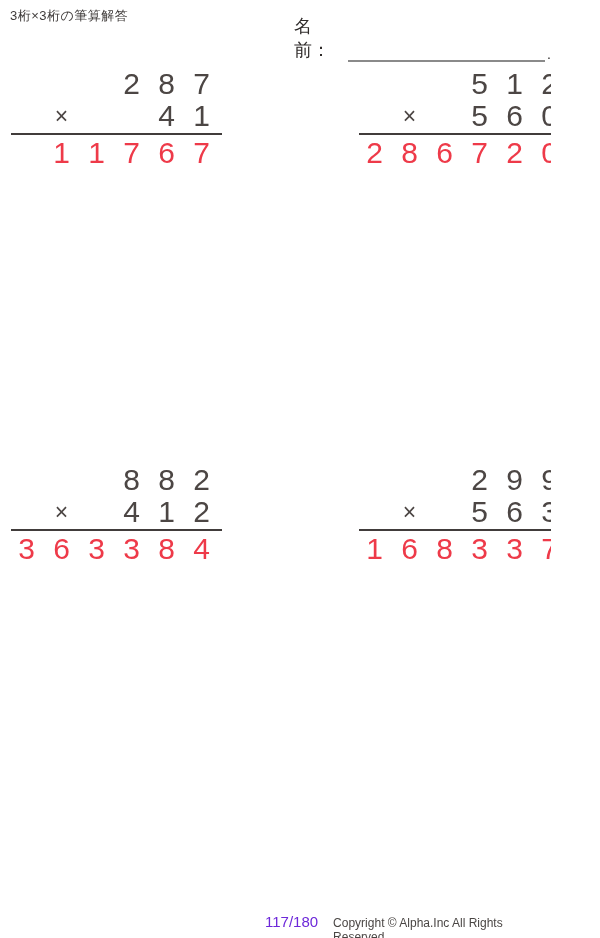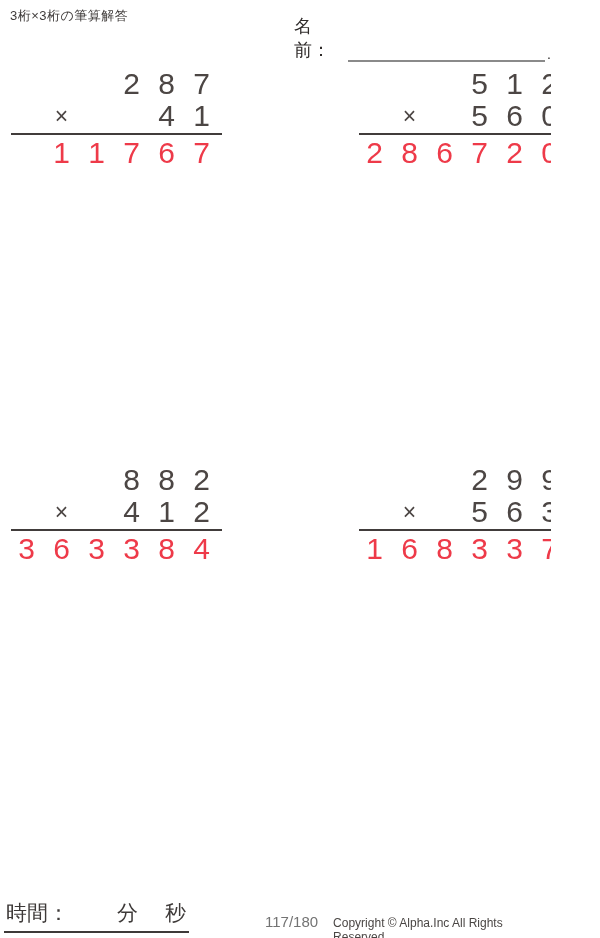--- a/index.html
+++ b/index.html
@@ -34,21 +34,21 @@
   .time-block{
     position:absolute;left:4px;top:899px;display:flex;align-items:baseline;
     border-bottom:2px solid #3e3a39;padding:0 3px 4px 2px;
     font-size:21px;color:#3e3a39;
   }
   .time-spacer1{width:48px;}
   .time-spacer2{width:27px;}
   .footer-right{
     position:absolute;left:265px;top:913px;display:flex;align-items:baseline;gap:15px;
   }
-  .page-count{font-size:15px;color:#737373;}
+  .page-count{font-size:15px;color:#6d28d9;}
   .copyright{font-size:12px;color:#4a4644;}
 </style>
 </head>
 <body>
 
 <div id="page">
 
   <div class="title">3桁×3桁の筆算解答</div>
 
   <div class="name-block">
@@ -170,26 +170,19 @@
     <div class="prow answer">
         <span class="cell">1</span>
         <span class="cell">6</span>
         <span class="cell">8</span>
         <span class="cell">3</span>
         <span class="cell">3</span>
         <span class="cell">7</span>
       </div>
   </div>
 
-  <div class="time-block">
-    <span>時間：</span>
-    <span class="time-spacer1"></span>
-    <span>分</span>
-    <span class="time-spacer2"></span>
-    <span>秒</span>
-  </div>
 
   <div class="footer-right">
     <span class="page-count">117/180</span>
     <span class="copyright">Copyright © Alpha.Inc All Rights Reserved.</span>
   </div>
 
 </div>
 
 </body></html>

